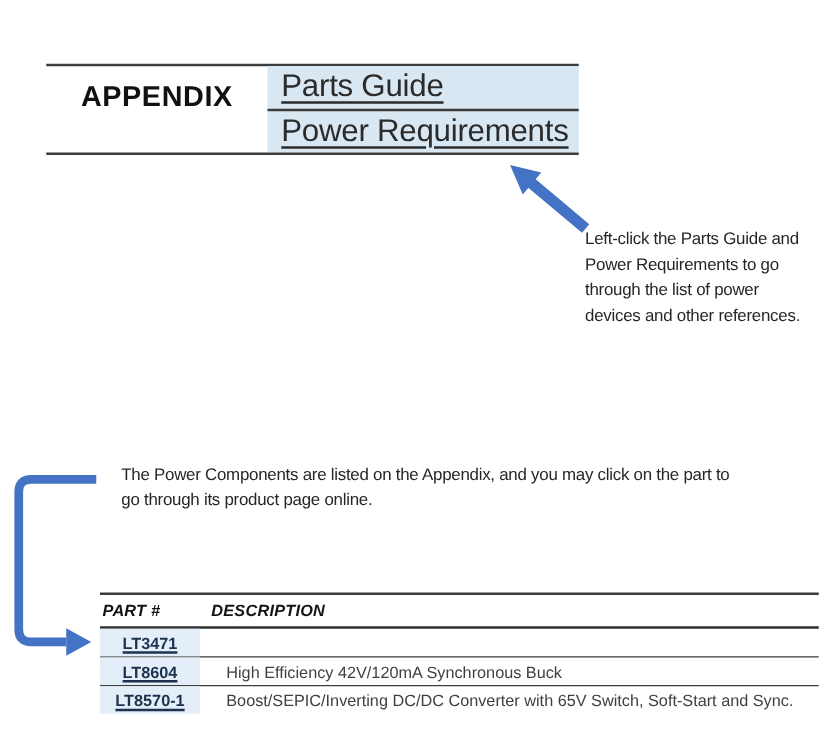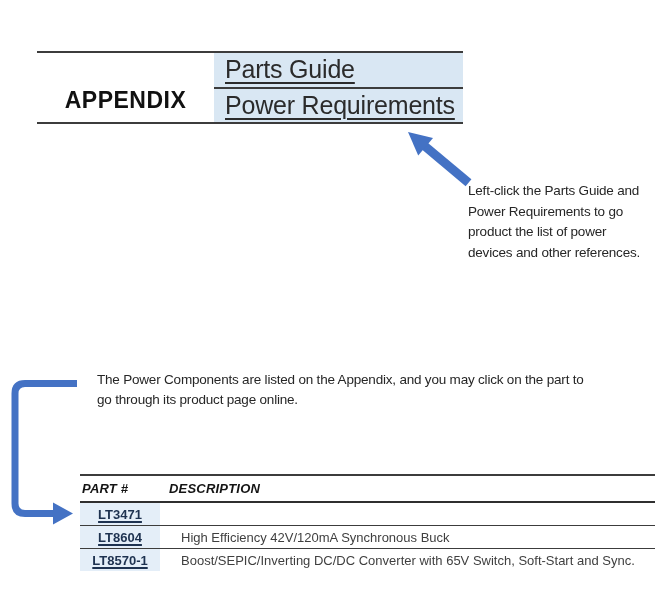--- a/index.html
+++ b/index.html
@@ -5,21 +5,21 @@
   html,body{margin:0;padding:0;background:#ffffff;}
   #canvas{
     position:relative;width:669px;height:594px;background:#ffffff;overflow:hidden;
     font-family:"Liberation Sans",sans-serif;color:#262626;
   }
   
   .rule{position:absolute;background:#3c3c3c;}
   #top-rule{left:37px;top:51px;width:426px;height:2px;}
   #bottom-rule{left:37px;top:122px;width:426px;height:2px;}
   #appendix-title{
-    position:absolute;left:37px;top:66px;width:177px;height:69px;
+    position:absolute;left:37px;top:43px;width:177px;height:69px;
     display:flex;align-items:center;justify-content:center;
     font-size:23px;font-weight:bold;color:#111111;letter-spacing:0.5px;
   }
   #appendix-links-cell{
     position:absolute;left:214px;top:53px;width:249px;height:69px;
     background:#d9e7f3;display:flex;flex-direction:column;
   }
   .nav-link-row{height:33.5px;display:flex;align-items:center;padding-left:11px;}
   .nav-link{
     font-size:25px;color:#2b2b2b;text-decoration:underline;
@@ -80,21 +80,21 @@
       <polygon points="408,132 431,120.5 431,143.5" fill="#4472c4"></polygon>
     </g>
     <g>
       <path d="M77 383.5 H25 Q15 383.5 15 393.5 V503.5 Q15 513.5 25 513.5 H53" fill="none" stroke="#4472c4" stroke-width="7"></path>
       <polygon points="53,502.5 53,524.5 73,513.5" fill="#4472c4"></polygon>
     </g>
   </svg>
 
   <div id="right-annotation" class="annotation">Left-click the Parts Guide and
 Power Requirements to go
-product the list of power
+through the list of power
 devices and other references.</div>
   <div id="bottom-annotation" class="annotation">The Power Components are listed on the Appendix, and you may click on the part to
 go through its product page online.</div>
 
   <div id="parts-table">
     <div class="pt-header">
       <div class="pt-part">PART #</div>
       <div class="pt-desc">DESCRIPTION</div>
     </div>
     <div class="pt-row">

